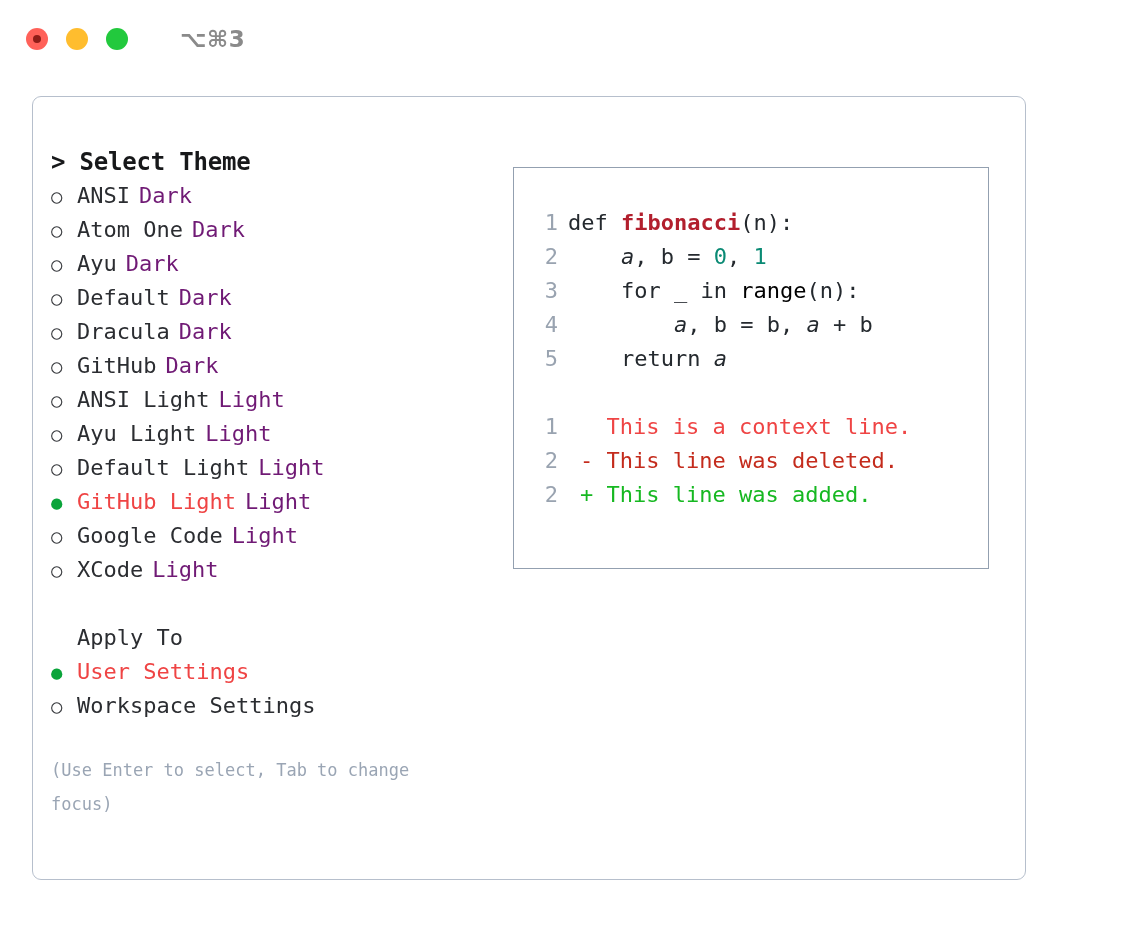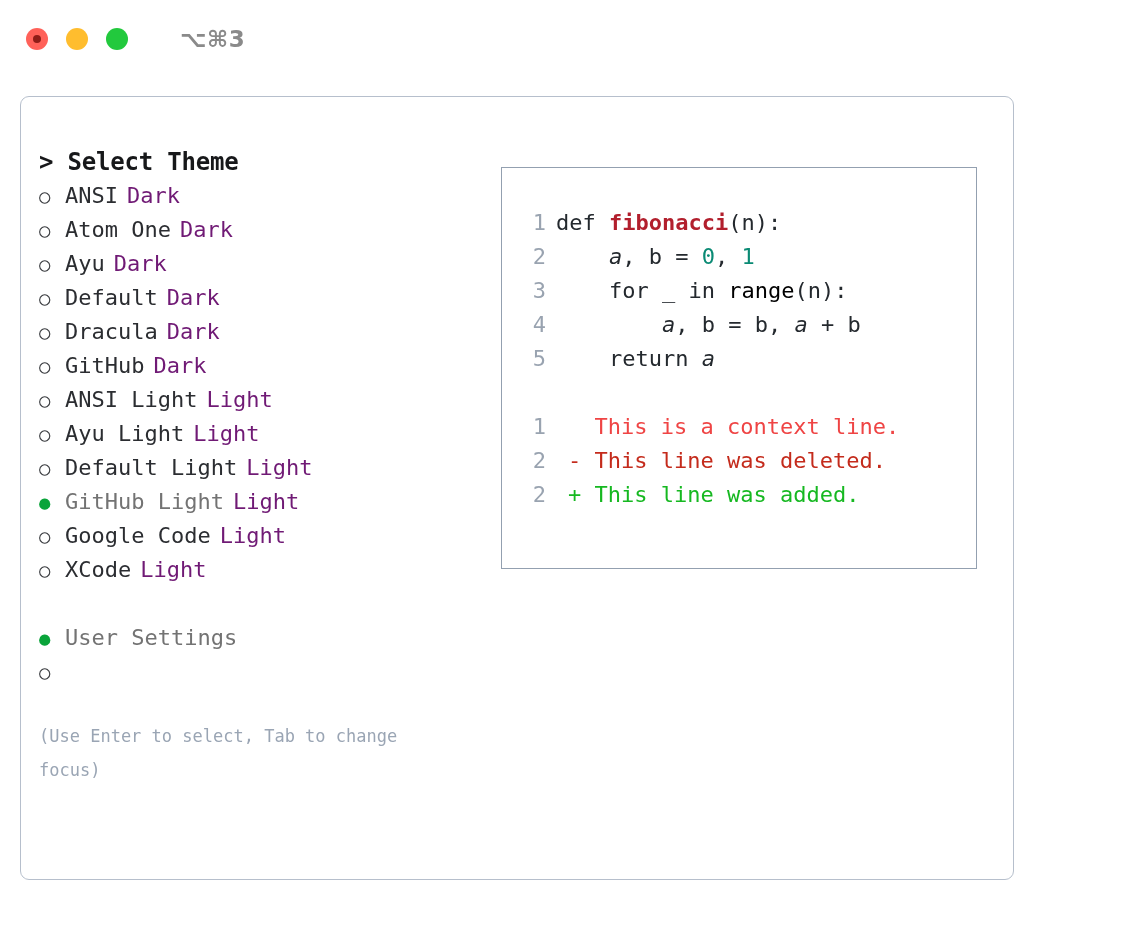--- a/index.html
+++ b/index.html
@@ -61,21 +61,21 @@
     color: #8a8a8a;
     font-size: 23px;
     font-weight: 700;
     letter-spacing: 0.5px;
     font-family: "DejaVu Sans", "Liberation Sans", sans-serif;
   }
 
   
   .panel {
     position: absolute;
-    left: 20px;
+    left: 32px;
     top: 96px;
     width: 994px;
     height: 784px;
     box-sizing: border-box;
     border: 1.5px solid #b6bfcc;
     border-radius: 9px;
     background: #fff;
   }
   .panel-inner {
     display: flex;
@@ -109,21 +109,21 @@
   }
   .bullet {
     width: 26px;
     flex: none;
     color: #3b3d41;
     font-size: 19px;
     display: inline-block;
   }
   .bullet.filled { color: #0aa43a; }
   .opt-label { color: #2b2d31; }
-  .opt-row.selected .opt-label { color: #737373; }
+  .opt-row.selected .opt-label { color: #ef4444; }
   .opt-badge {
     color: #701a75;
     margin-left: 9px;
   }
 
   .section-label {
     font-size: 22px;
     color: #2b2d31;
     line-height: 34px;
     padding-left: 26px;
@@ -219,24 +219,25 @@
             <div class="opt-row"><span class="bullet">○</span><span class="opt-label">ANSI Light</span><span class="opt-badge">Light</span></div>
             <div class="opt-row"><span class="bullet">○</span><span class="opt-label">Ayu Light</span><span class="opt-badge">Light</span></div>
             <div class="opt-row"><span class="bullet">○</span><span class="opt-label">Default Light</span><span class="opt-badge">Light</span></div>
             <div class="opt-row selected"><span class="bullet filled">●</span><span class="opt-label">GitHub Light</span><span class="opt-badge">Light</span></div>
             <div class="opt-row"><span class="bullet">○</span><span class="opt-label">Google Code</span><span class="opt-badge">Light</span></div>
             <div class="opt-row"><span class="bullet">○</span><span class="opt-label">XCode</span><span class="opt-badge">Light</span></div>
           </div>
 
         <div class="spacer-row"></div>
 
+        <div class="section-label">Apply To</div>
 
         <div id="apply-to-list">
             <div class="opt-row selected"><span class="bullet filled">●</span><span class="opt-label">User Settings</span></div>
-            <div class="opt-row"><span class="bullet">○</span></div>
+            <div class="opt-row"><span class="bullet">○</span><span class="opt-label">Workspace Settings</span></div>
           </div>
 
         <div class="help">(Use Enter to select, Tab to change focus)</div>
       </div>
 
       <div class="right-col">
 
         <div class="preview-box">
           <div id="code-sample">
               <div class="code-line"><span class="lineno">1</span><span class="code-text"><span class="code-text">def </span><span class="tok-fn">fibonacci</span><span class="code-text">(n):</span></span></div>

